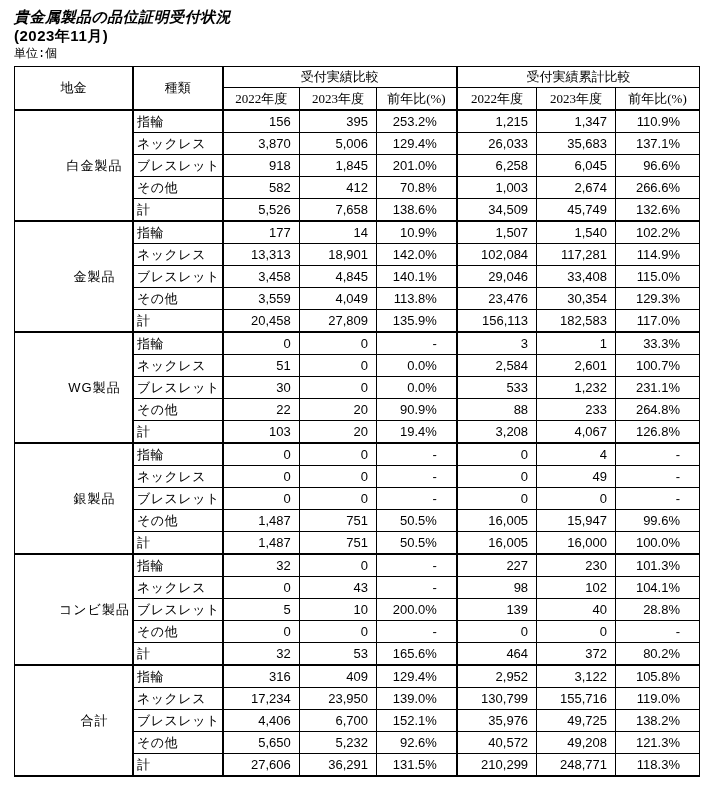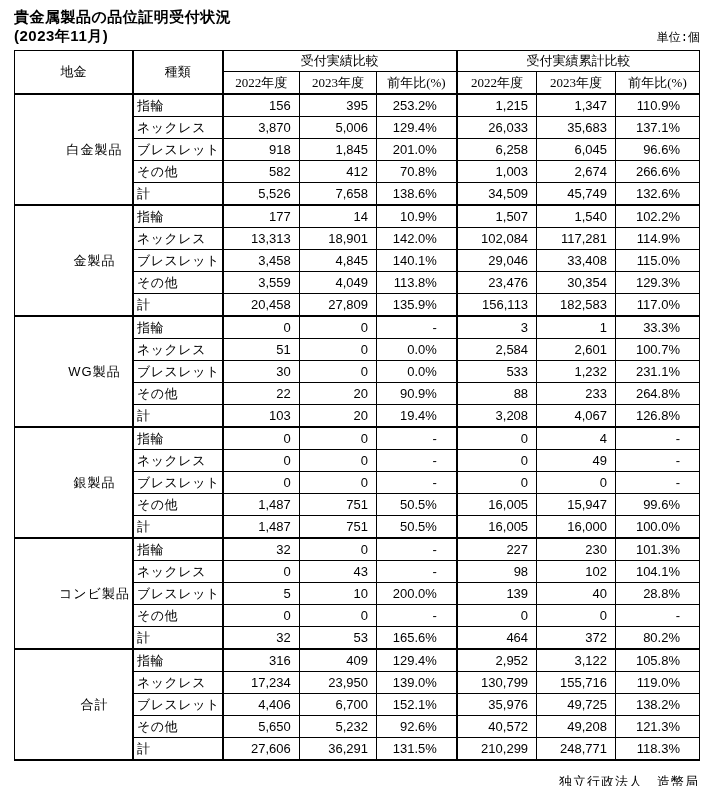--- a/index.html
+++ b/index.html
@@ -10,26 +10,28 @@
     color: #000;
     position: relative;
     overflow: hidden;
   }
   .page { padding: 7px 15px 0 14px; }
   .title {
     font-size: 15px;
     font-weight: bold;
     letter-spacing: 0.5px;
     line-height: 19px;
+    font-style: italic;
   }
   .subhead-row {
     display: flex;
     justify-content: space-between;
-    align-items: flex-end;
+    align-items: flex-start;
     margin-bottom: 4px;
+    flex-direction: column;
   }
   .subtitle {
     font-size: 15px;
     font-weight: bold;
     letter-spacing: 0.5px;
     line-height: 20px;
   }
   .unit {
     font-size: 12px;
     line-height: 16px;

